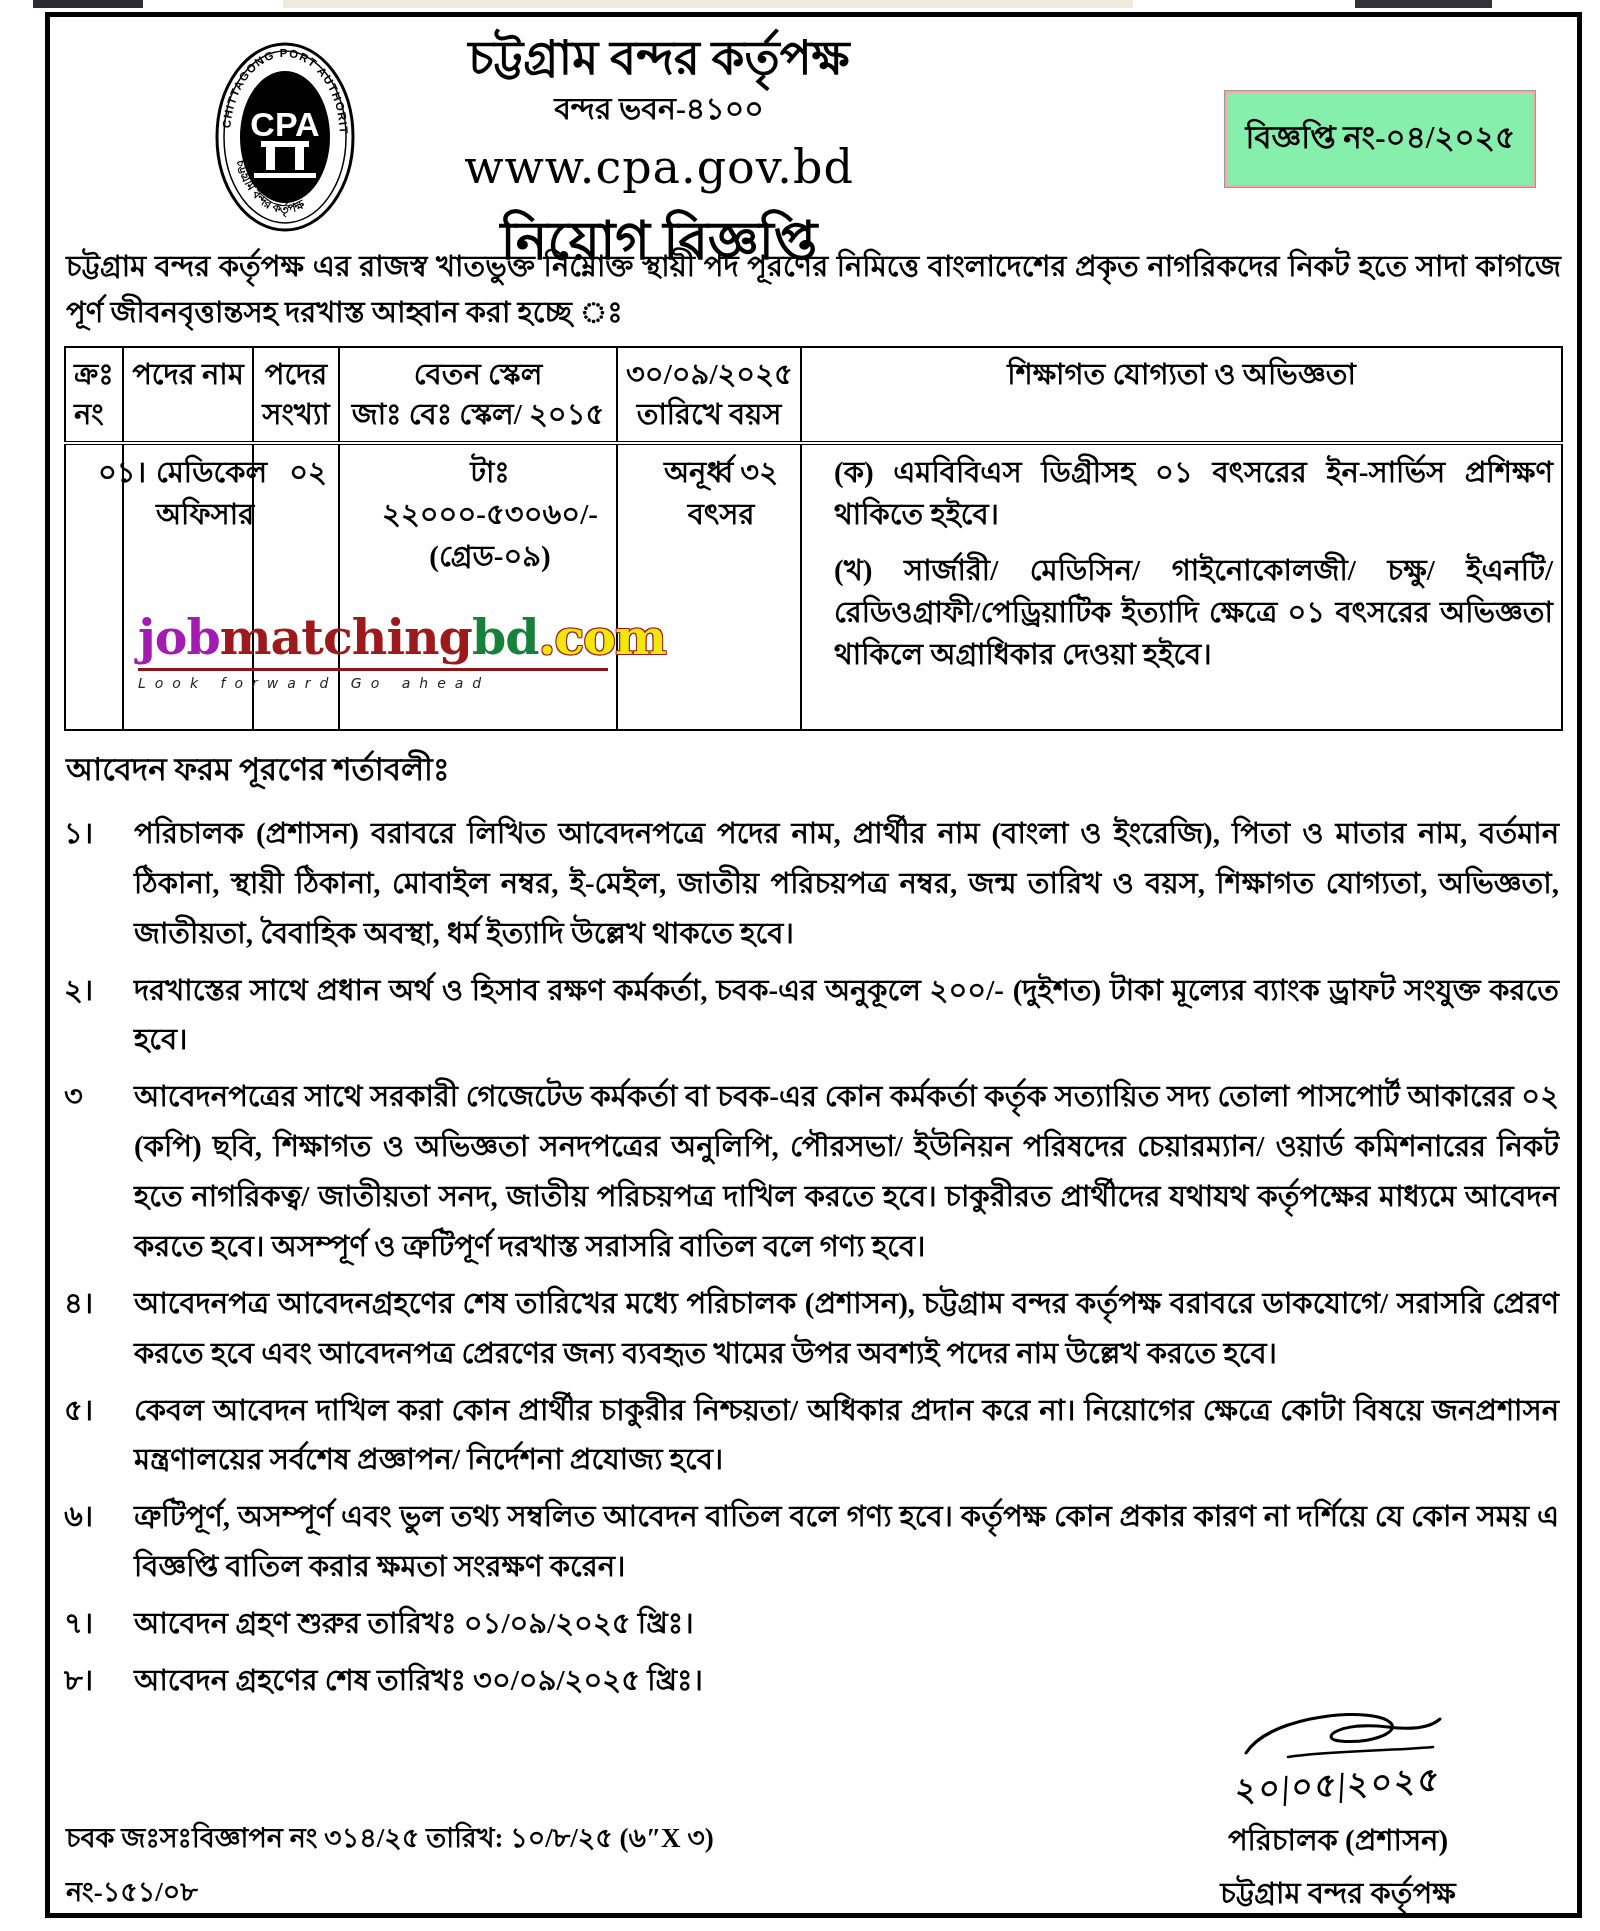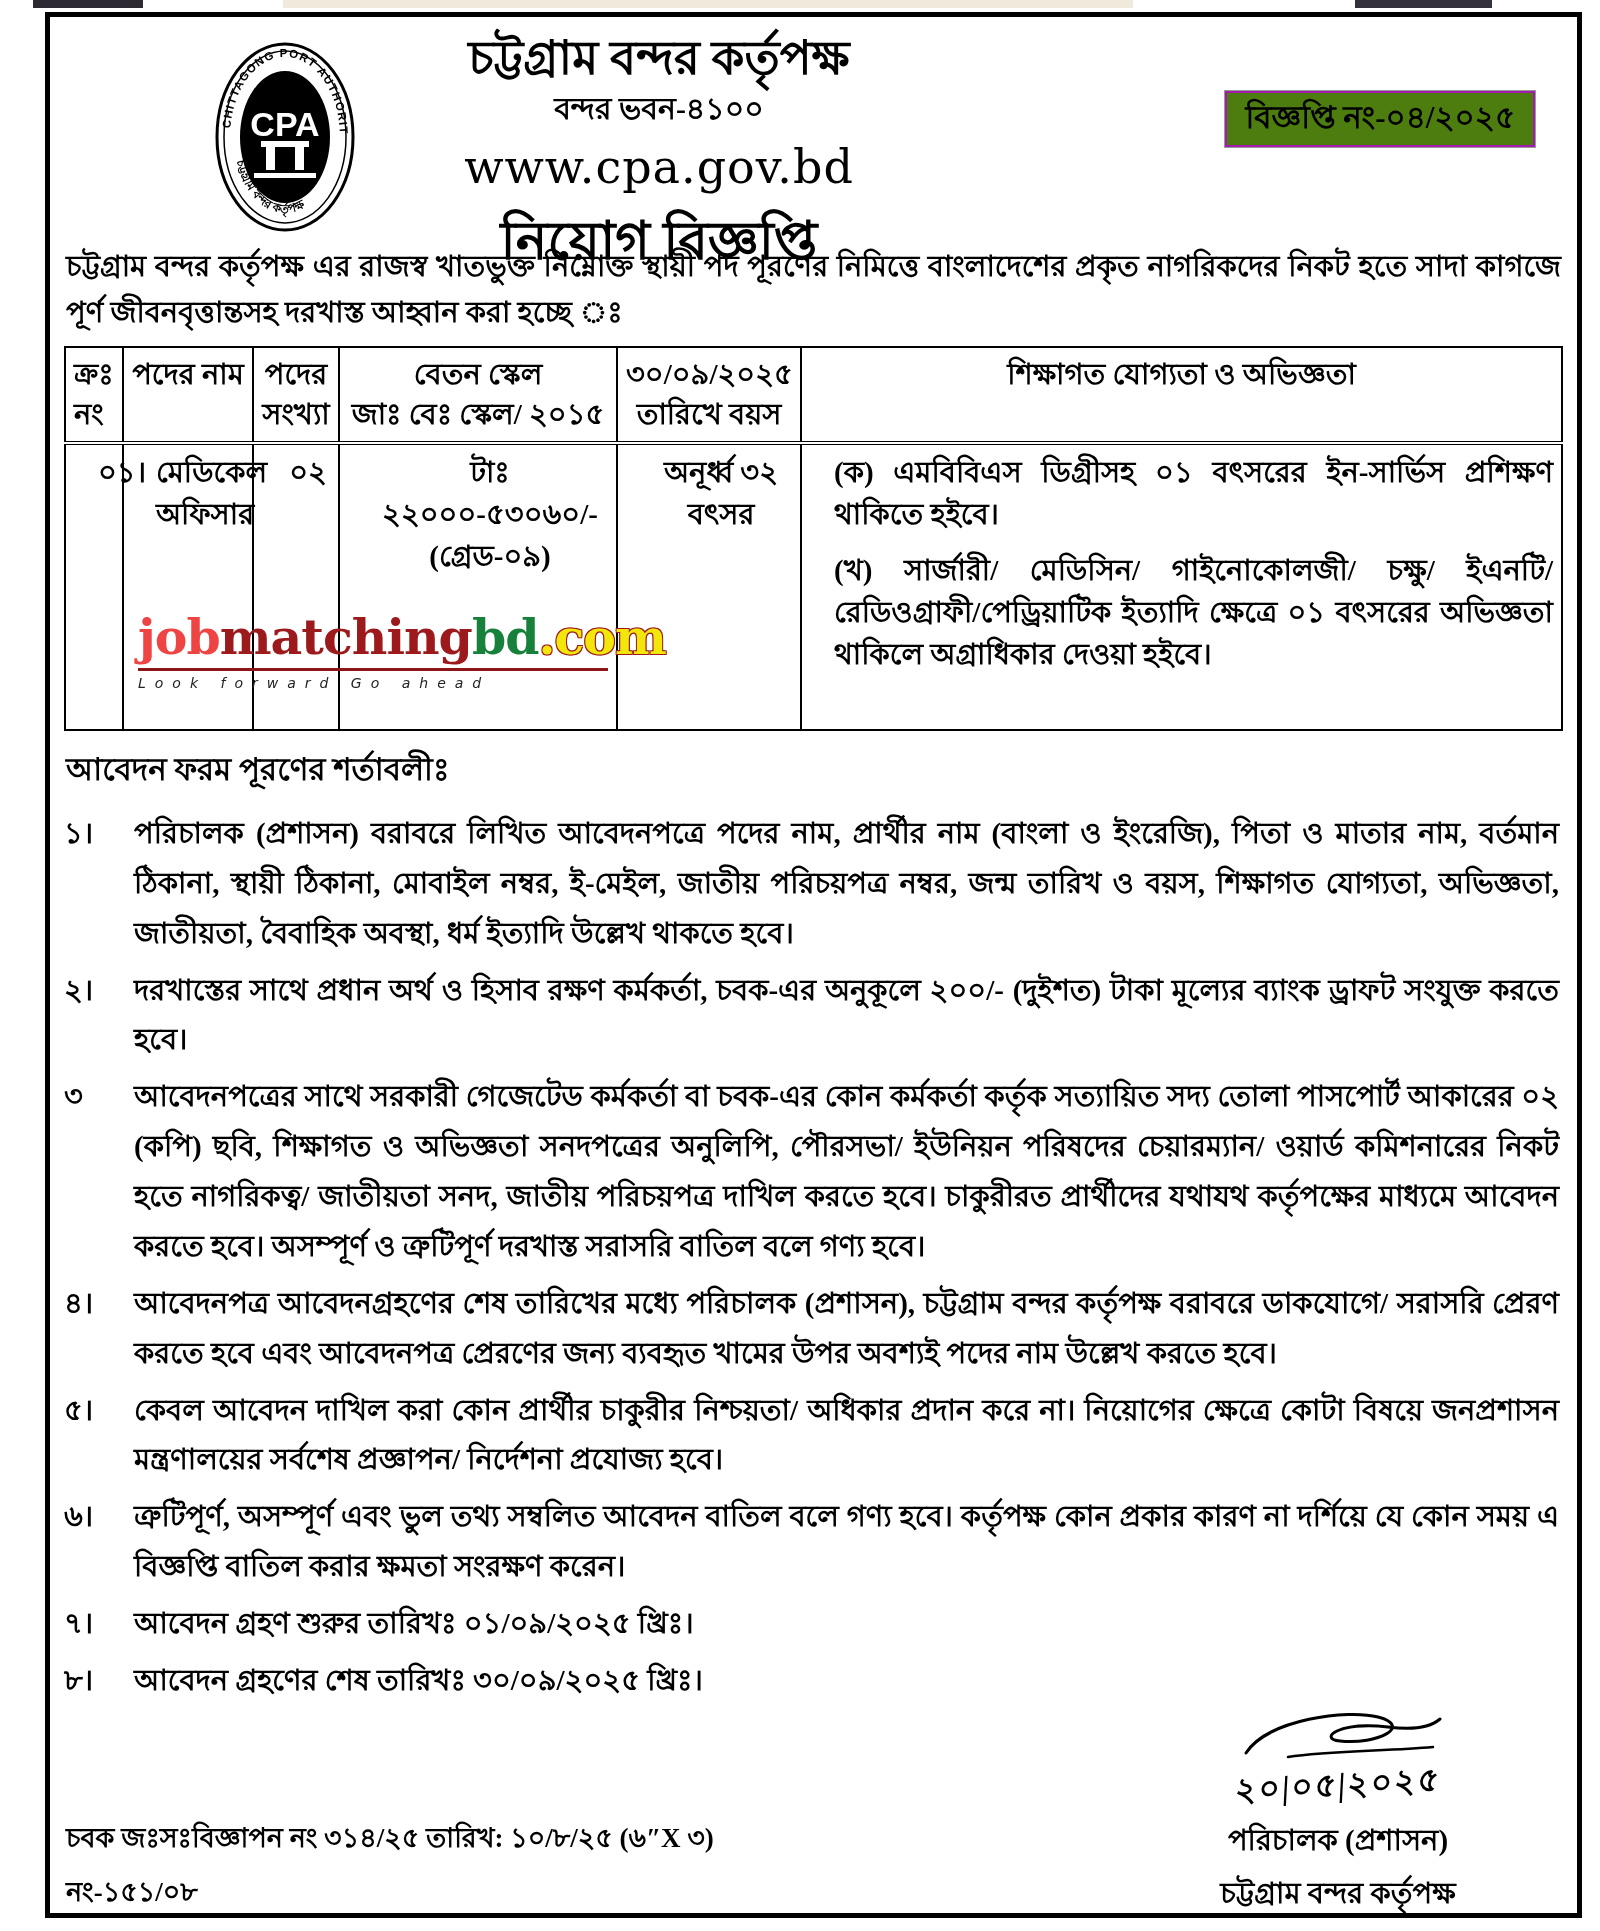--- a/index.html
+++ b/index.html
@@ -19,22 +19,22 @@
   }
   
   .header{position:relative;height:208px;}
   .logo-wrap{position:absolute;left:150px;top:8px;width:142px;height:192px;}
   .header-text{position:absolute;left:0;top:0;width:1190px;text-align:center;}
   .org-name{font-size:47px;font-weight:700;line-height:1.1;}
   .address-line{font-size:30px;font-weight:700;}
   .website{font-family:"DejaVu Serif","Liberation Serif",serif;font-size:46px;font-weight:400;margin-top:4px;letter-spacing:1px;text-align:center;}
   .notice-title{font-size:53px;font-weight:700;margin-top:6px;}
   .notice-box{
-    position:absolute;right:28px;top:58px;border:2px solid #a21caf;outline:1px solid #999;
-    padding:0 18px;font-size:31px;font-weight:700;white-space:nowrap;background:#4d7c0f;
+    position:absolute;right:28px;top:58px;border:2px solid #fca5a5;outline:1px solid #999;
+    padding:20px 18px;font-size:31px;font-weight:700;white-space:nowrap;background:#86efac;
   }
   
   .intro{font-size:29px;font-weight:700;line-height:1.6;text-align:justify;margin:2px 2px 10px 2px;}
   
   table.vacancy{width:100%;border-collapse:collapse;table-layout:fixed;}
   table.vacancy th,table.vacancy td{border:2px solid #000;font-weight:700;vertical-align:top;padding:6px 8px;box-sizing:border-box;}
   table.vacancy th{font-size:29px;line-height:1.4;border-bottom:4px double #000;}
   table.vacancy td{font-size:29px;line-height:1.45;padding-left:32px;}
   th.h-sl{text-align:left;}
   .cell-center{text-align:center;}
@@ -206,17 +206,17 @@
         </svg>
         <div class="sig-date">২০|০৫|২০২৫</div>
         <div class="sig-role">পরিচালক (প্রশাসন)</div>
         <div class="sig-org">চট্টগ্রাম বন্দর কর্তৃপক্ষ</div>
       </div>
     </div>
 
   </div>
 
   <div class="watermark">
-    <div class="wm-word"><span style="color:#ef4444">job</span><span style="color:#9c191c">matching</span><span style="color:#17813b">bd</span><span style="color:#f2e60a;text-shadow:-1px -1px 0 #9c191c,1px -1px 0 #9c191c,-1px 1px 0 #9c191c,1px 1px 0 #9c191c">.com</span></div>
+    <div class="wm-word"><span style="color:#a21caf">job</span><span style="color:#9c191c">matching</span><span style="color:#17813b">bd</span><span style="color:#f2e60a;text-shadow:-1px -1px 0 #9c191c,1px -1px 0 #9c191c,-1px 1px 0 #9c191c,1px 1px 0 #9c191c">.com</span></div>
     <div class="wm-tagline">Look forward Go ahead</div>
   </div>
 
 </div>
 
 </body></html>

